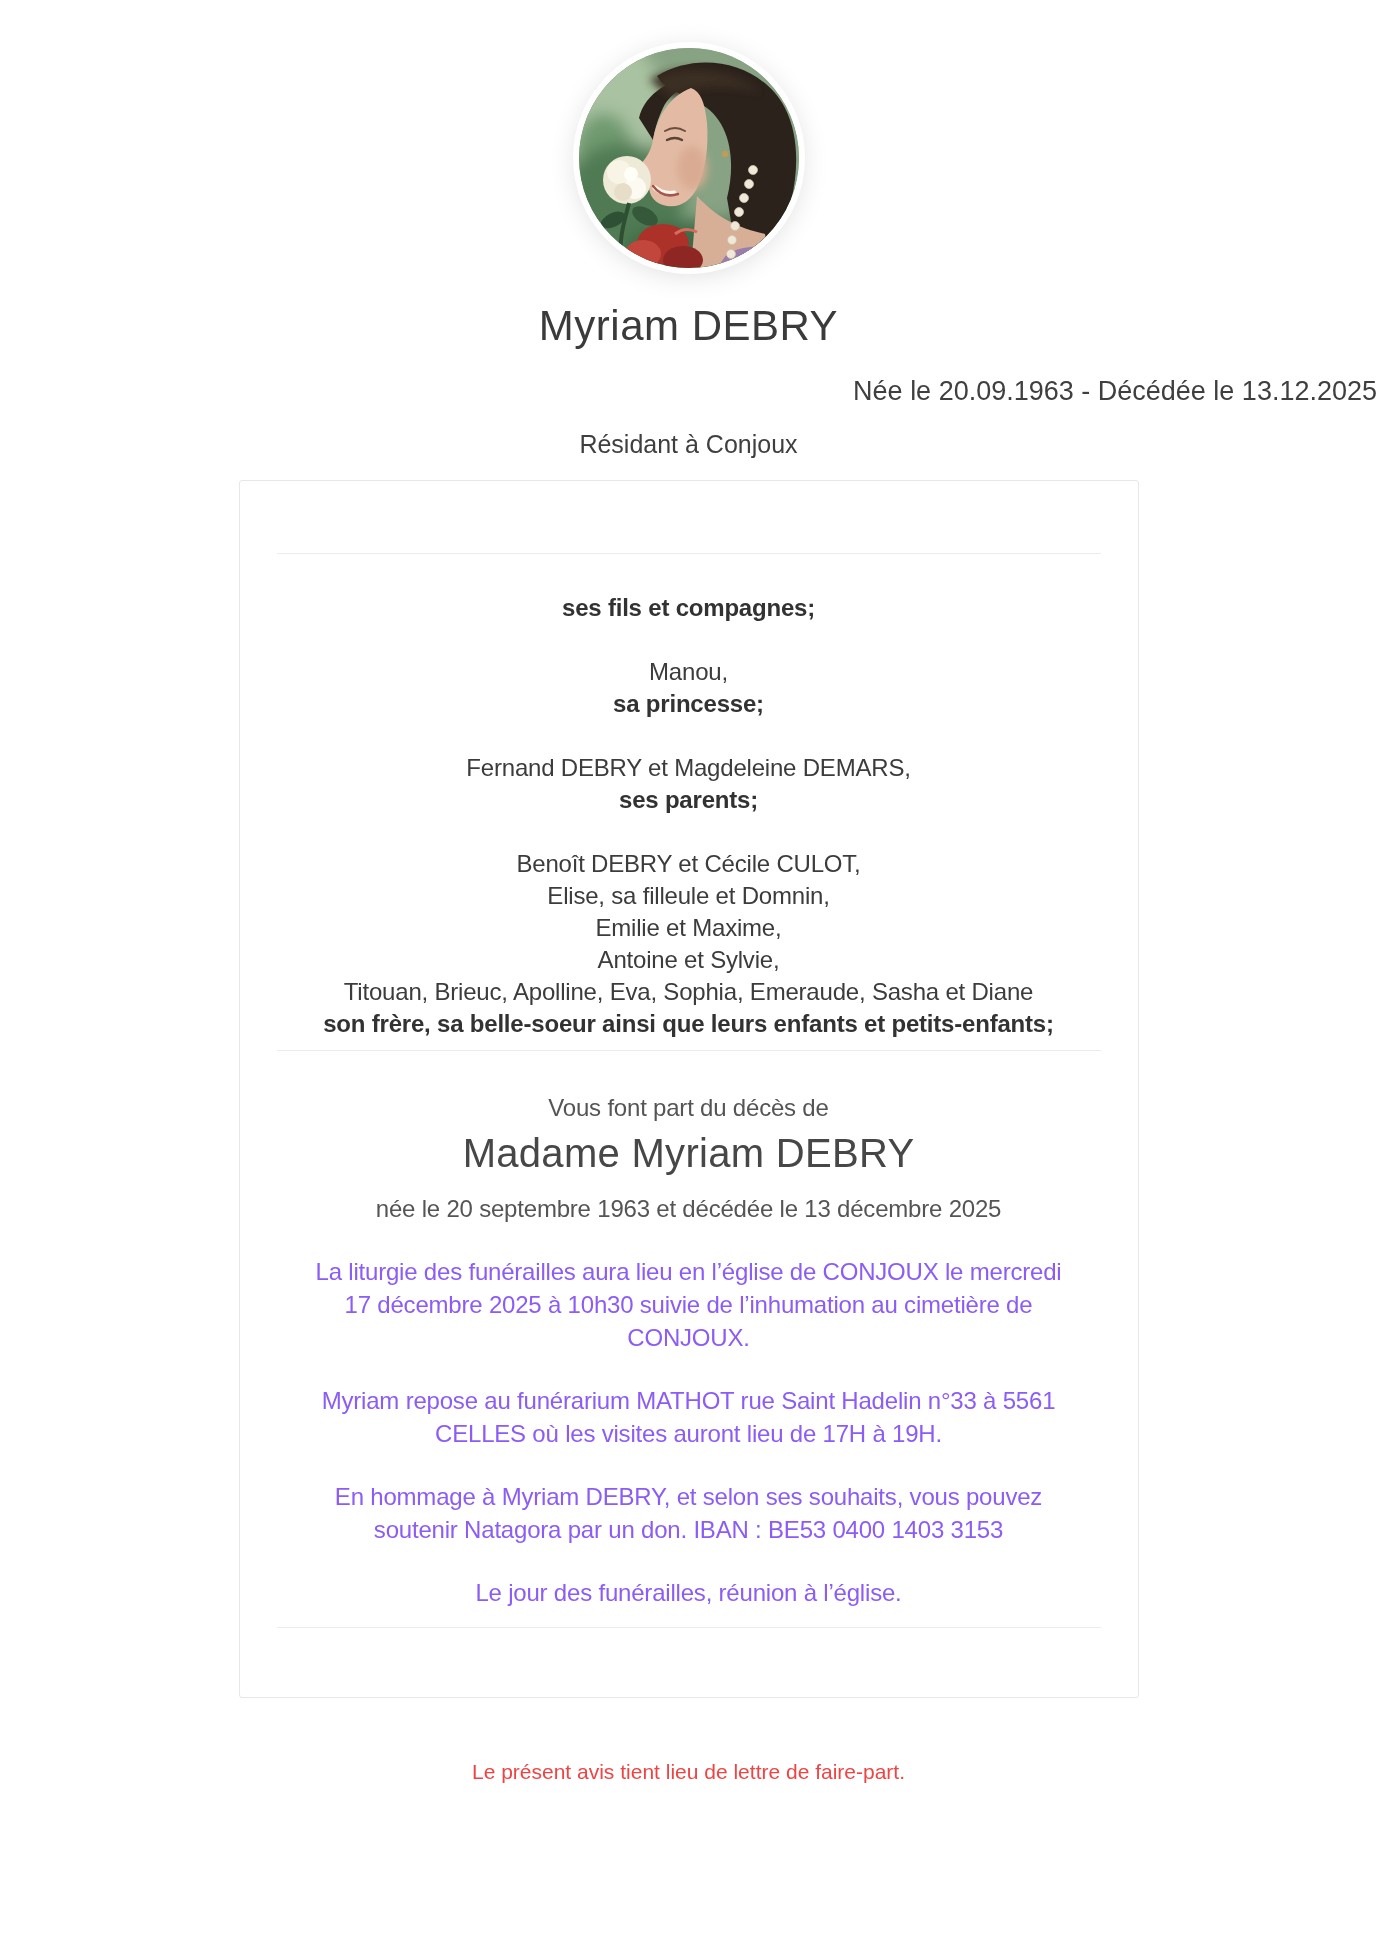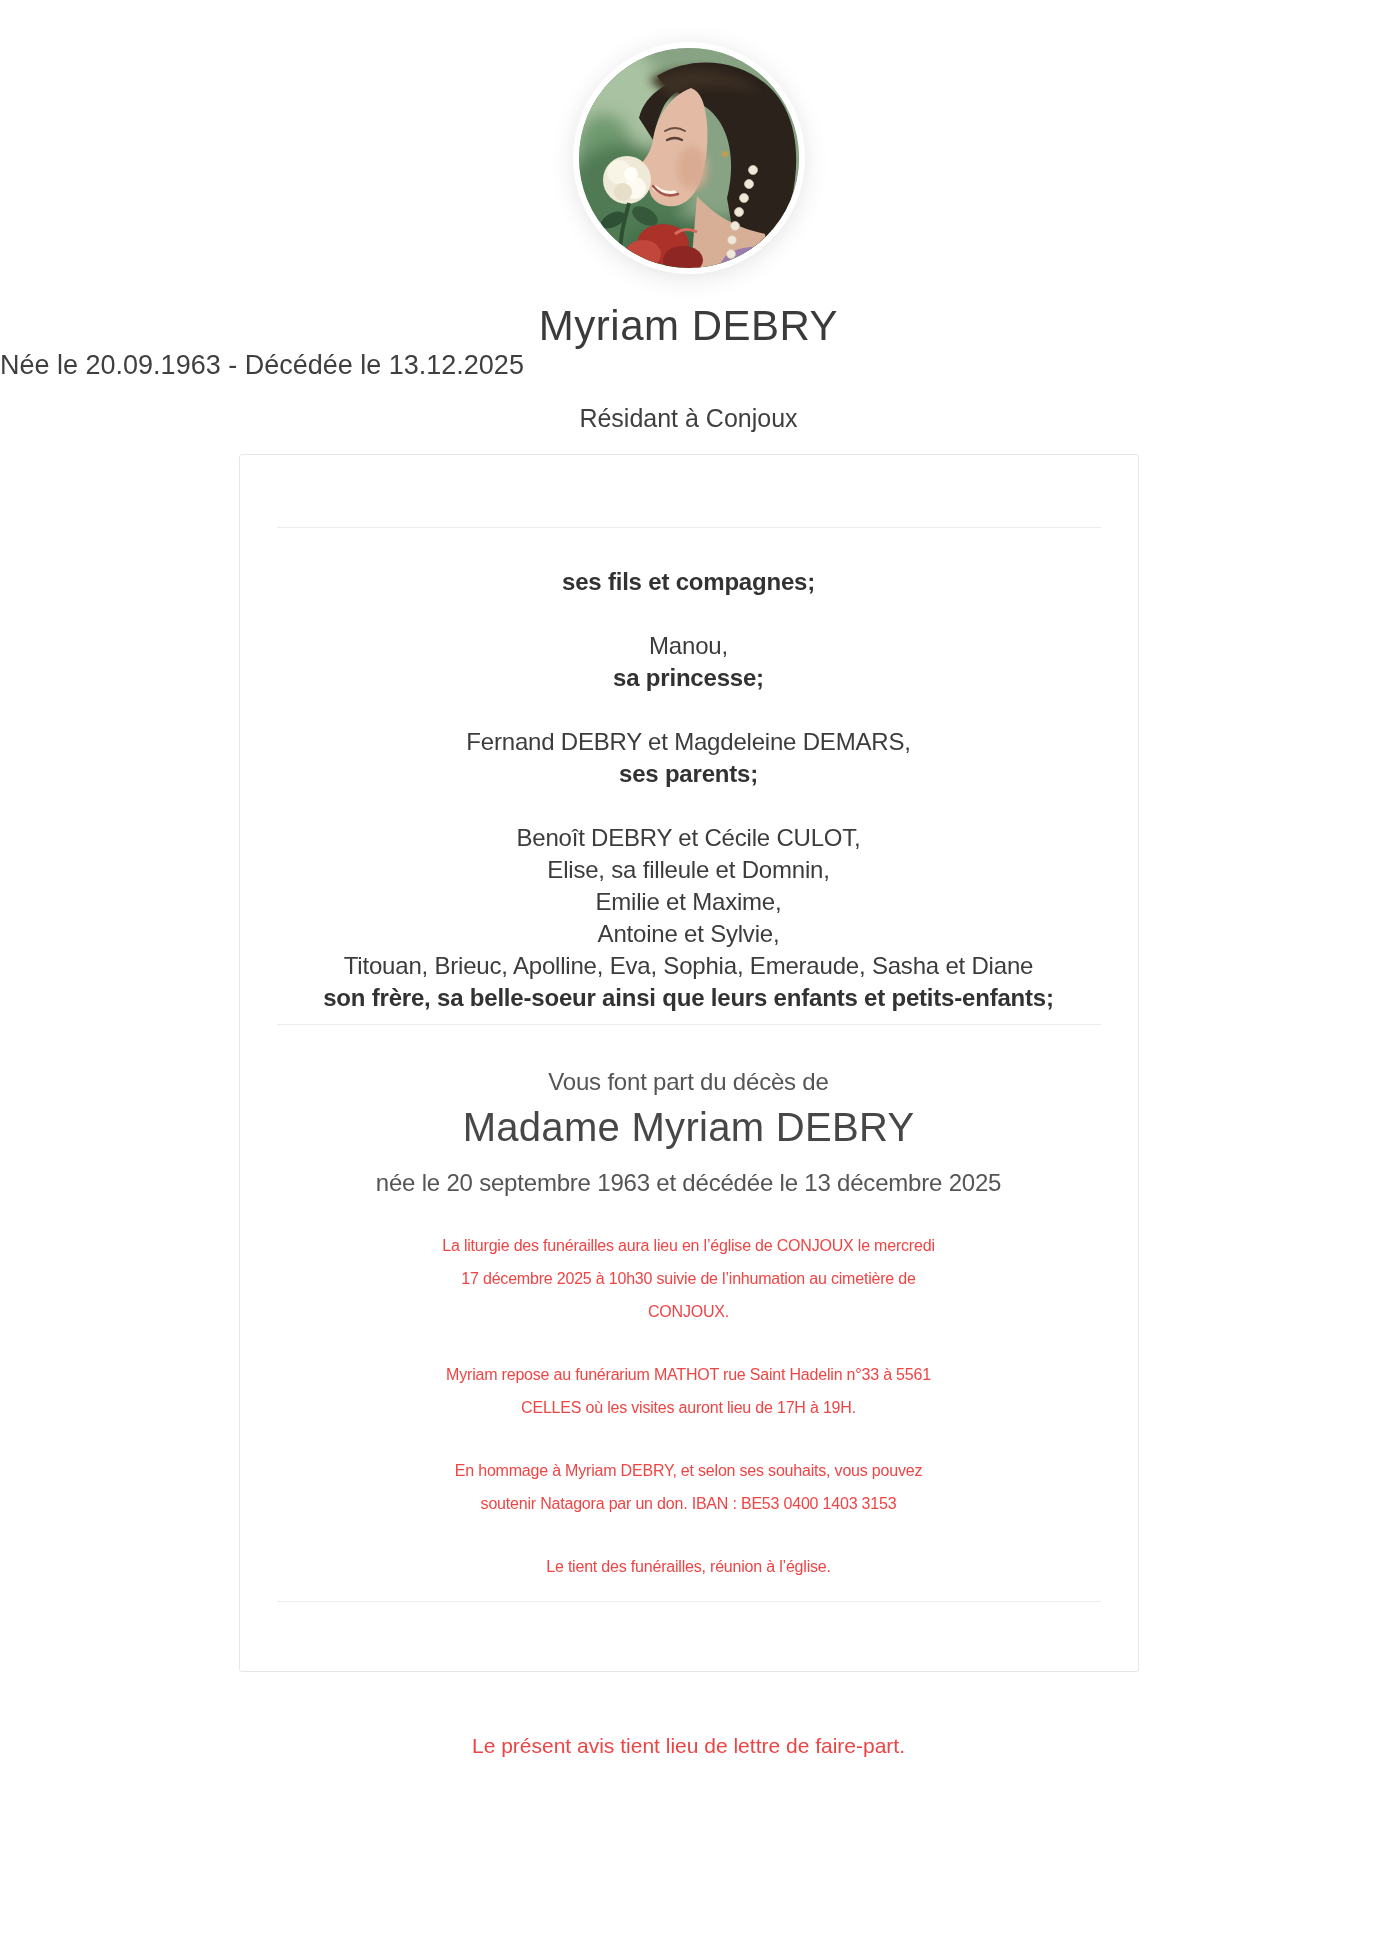--- a/index.html
+++ b/index.html
@@ -30,21 +30,22 @@
   .photo-wrap svg { display: block; width: 100%; height: 100%; }
   .name-title {
     margin: 34px 0 0;
     text-align: center;
     font-size: 42px;
     font-weight: 400;
     color: #3b3b3b;
     letter-spacing: 0.5px;
   }
   .dates-line {
-    text-align: left;
+    margin-top: 26px;
+    text-align: right;
     font-size: 27px;
     color: #3f3f3f;
   }
   .residence-line {
     margin-top: 23px;
     text-align: center;
     font-size: 25px;
     color: #3f3f3f;
   }
   
@@ -91,23 +92,23 @@
     margin: 7px 0 6px;
     letter-spacing: 0.3px;
   }
   .detail-dates {
     font-size: 24px;
     line-height: 33px;
     color: #555555;
     margin: 16px;
   }
   .detail-para {
-    font-size: 16px;
+    font-size: 24px;
     line-height: 33px;
-    color: #ef4444;
+    color: #8b5cf6;
     margin: 30px 0 0;
     white-space: pre-line;
   }
   
   .footer-note {
     margin-top: 62px;
     text-align: center;
     font-size: 21px;
     color: #ef4444;
   }
@@ -233,21 +234,21 @@
       <div class="detail-name">Madame Myriam DEBRY</div>
       <p class="detail-dates">née le 20 septembre 1963 et décédée le 13 décembre 2025</p>
       <div>
           <p class="detail-para">La liturgie des funérailles aura lieu en l’église de CONJOUX le mercredi
 17 décembre 2025 à 10h30 suivie de l’inhumation au cimetière de
 CONJOUX.</p>
           <p class="detail-para">Myriam repose au funérarium MATHOT rue Saint Hadelin n°33 à 5561
 CELLES où les visites auront lieu de 17H à 19H.</p>
           <p class="detail-para">En hommage à Myriam DEBRY, et selon ses souhaits, vous pouvez
 soutenir Natagora par un don. IBAN : BE53 0400 1403 3153</p>
-          <p class="detail-para">Le tient des funérailles, réunion à l’église.</p>
+          <p class="detail-para">Le jour des funérailles, réunion à l’église.</p>
         </div>
     </div>
 
     <hr class="divider">
     <div class="card-blank-bottom"></div>
   </div>
 
   <div class="footer-note">Le présent avis tient lieu de lettre de faire-part.</div>
 
 </div>

